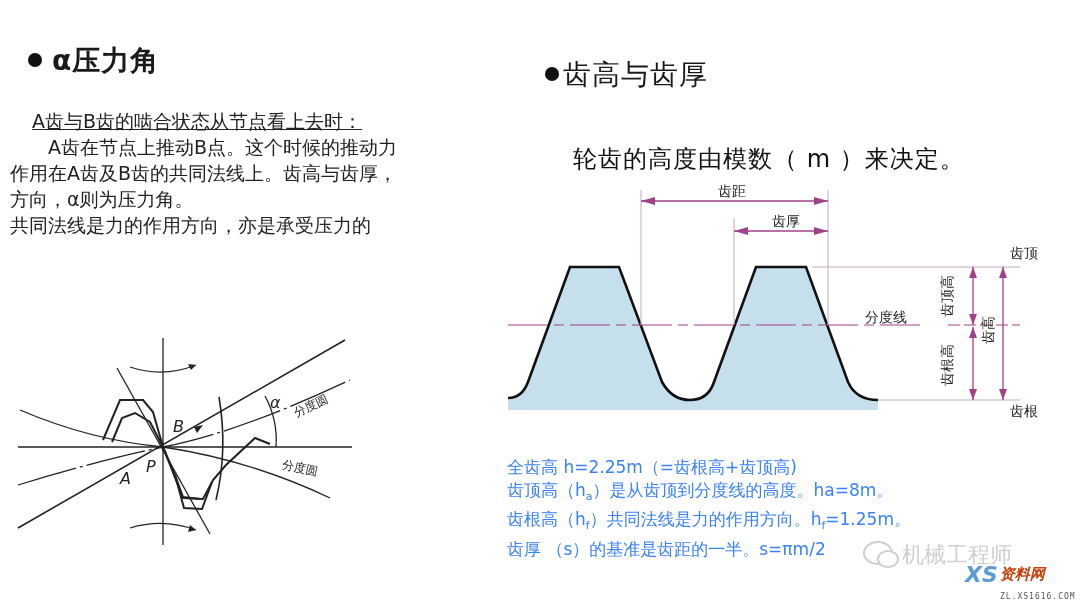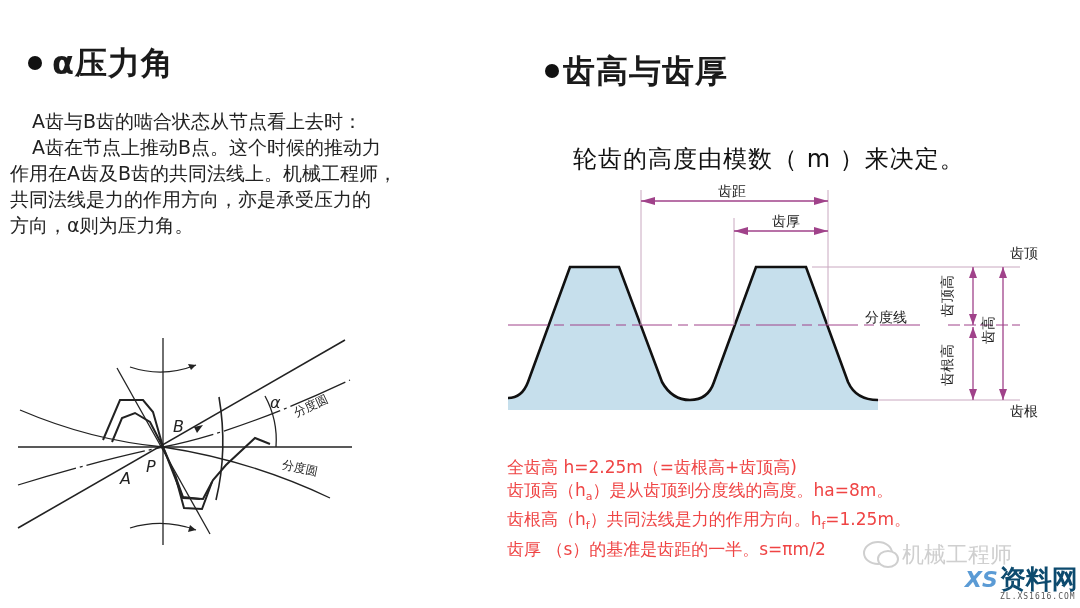--- a/index.html
+++ b/index.html
@@ -1,44 +1,44 @@
 <!DOCTYPE html>
 <html><head>
 <meta charset="utf-8">
 <style>
   html, body { margin:0; padding:0; }
   body {
     width:1080px; height:608px; overflow:hidden; background:#ffffff;
     position:relative; font-family:"DejaVu Sans", "Liberation Sans", sans-serif; color:#1a1a1a;
   }
   .abs { position:absolute; }
-  .heading { font-size:32px; font-weight:bold; letter-spacing:1px; white-space:nowrap; }
+  .heading { font-size:28px; font-weight:bold; letter-spacing:1px; white-space:nowrap; }
   .bullet { display:inline-block; width:14px; height:14px; border-radius:50%; background:#111; vertical-align:middle; margin-right:10px; position:relative; top:-2px; }
   .para { font-size:19px; line-height:26px; color:#222; white-space:nowrap; }
   .subtitle { font-size:24px; color:#111; white-space:nowrap; letter-spacing:1px; }
-  .formula { font-size:17px; line-height:23px; color:#ef4444; white-space:nowrap; }
+  .formula { font-size:17px; line-height:23px; color:#3b82f6; white-space:nowrap; }
   .formula sub { font-size:11px; }
   svg text { font-family:"DejaVu Sans", "Liberation Sans", sans-serif; }
   .wm-text { font-size:22px; color:#cfcfcf; }
-  .wm-logo { font-size:26px; font-weight:bold; color:#0c4a6e; }
+  .wm-logo { font-size:15px; font-weight:bold; color:#c2410c;font-style:italic; }
   .wm-url { font-family:"DejaVu Sans Mono", monospace; font-size:8px; color:#555; letter-spacing:1px; }
 </style>
 </head>
 <body>
 
 <div class="abs heading" style="left:28px; top:42px;">
   <span class="bullet"></span><span>α压力角</span>
 </div>
 
 <div class="abs para" style="left:10px; top:108px;">
-  <div style="padding-left:22px;">A齿与B齿的啮合状态从节点看上去时：</div>
-  <div style="padding-left:22px;">A齿在节点上推动B点。这个时候的推动力</div>
-  <div>作用在A齿及B齿的共同法线上。机械工程师，</div>
+  <div style="padding-left:22px;text-decoration:underline;">A齿与B齿的啮合状态从节点看上去时：</div>
+  <div style="padding-left:22px;text-align:right;">A齿在节点上推动B点。这个时候的推动力</div>
+  <div>作用在A齿及B齿的共同法线上。齿高与齿厚，</div>
+  <div>方向，α则为压力角。</div>
   <div>共同法线是力的作用方向，亦是承受压力的</div>
-  <div>方向，α则为压力角。</div>
 </div>
 
 <svg class="abs" style="left:0; top:300px;" width="370" height="280" viewBox="0 0 370 280">
   <g fill="none" stroke="#222" stroke-width="1.3">
 
     <line x1="163" y1="38" x2="163" y2="245"></line>
 
     <line x1="18" y1="147" x2="352" y2="147"></line>
 
     <path d="M20 110 Q90 140 163 147"></path>
@@ -70,21 +70,21 @@
   <polygon points="203,125 194,127 197,133" fill="#222"></polygon>
   <text x="248" y="377" transform="translate(0,-300) rotate(-30 290 80)" font-size="12" fill="#222">齿面的共同法线</text>
   <text x="292" y="110" transform="rotate(-25 310 104)" font-size="12" fill="#222">分度圆</text>
   <text x="282" y="172" transform="rotate(12 300 168)" font-size="12" fill="#222">分度圆</text>
   <text x="270" y="108" font-size="16" font-style="italic" font-family="DejaVu Serif, serif" fill="#222">α</text>
   <text x="173" y="132" font-size="16" font-style="italic" font-family="DejaVu Serif, serif" fill="#222">B</text>
   <text x="146" y="172" font-size="16" font-style="italic" font-family="DejaVu Serif, serif" fill="#222">P</text>
   <text x="120" y="184" font-size="16" font-style="italic" font-family="DejaVu Serif, serif" fill="#222">A</text>
 </svg>
 
-<div class="abs heading" style="left:545px; top:50px; font-weight:bold;">
+<div class="abs heading" style="left:545px; top:56px; font-weight:normal;">
   <span class="bullet" style="margin-right:4px;"></span><span>齿高与齿厚</span>
 </div>
 
 <div class="abs subtitle" style="left:573px; top:103px;margin-top:40px;">轮齿的高度由模数（ m ）来决定。</div>
 
 <svg class="abs" style="left:500px; top:170px;" width="580" height="260" viewBox="0 0 580 260">
 
   <path d="M8 230 L8 228 Q22 228 28 212 L70 97 L119 97 L162 212 Q172 230 190 230 Q208 230 214 212 L256 97 L306 97 L348 212 Q356 230 378 230 L378 240 L8 240 Z" fill="#c6dfec"></path>
 
   <path d="M8 228 Q22 228 28 212 L70 97 L119 97 L162 212 Q172 230 190 230 Q208 230 214 212 L256 97 L306 97 L348 212 Q356 230 378 230" fill="none" stroke="#111" stroke-width="2.6"></path>

